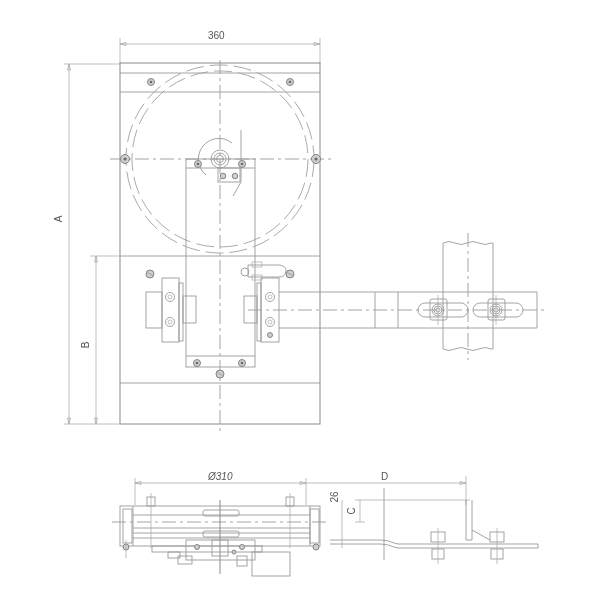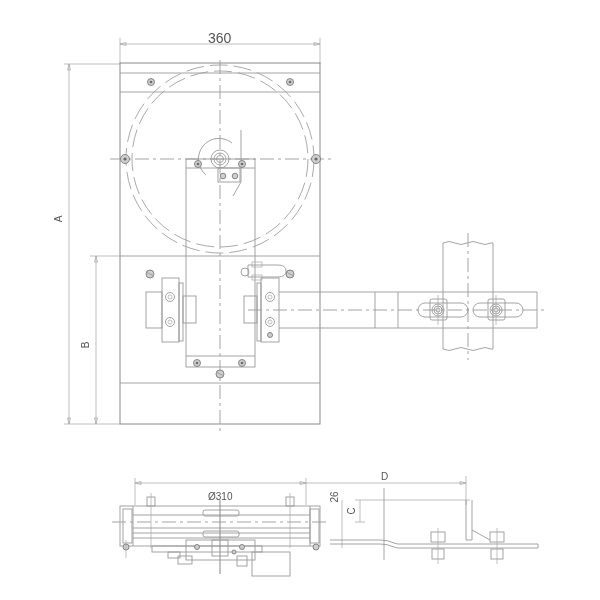--- a/index.html
+++ b/index.html
@@ -229,20 +229,20 @@
       <rect class="ln" x="431" y="532" width="14" height="10"></rect>
       <rect class="ln" x="432" y="549" width="12" height="10"></rect>
       <line class="thin" x1="438" y1="528" x2="438" y2="564"></line>
       <rect class="ln" x="490" y="532" width="14" height="10"></rect>
       <rect class="ln" x="491" y="549" width="12" height="10"></rect>
       <line class="thin" x1="497" y1="528" x2="497" y2="564"></line>
     </g>
   </g>
 </svg>
 
-<span class="lbl" style="left:208px; top:31px; font-size:14px;">360</span>
+<span class="lbl" style="left:208px; top:31px; font-size:10px;">360</span>
 <span class="lbl rot" style="left:56px; top:214px;">A</span>
 <span class="lbl rot" style="left:83px; top:340px;">B</span>
-<span class="lbl" style="left:208px; top:492px;">Ø310</span>
+<span class="lbl" style="left:208px; top:472px;font-style:italic;">Ø310</span>
 <span class="lbl" style="left:381px; top:472px;">D</span>
 <span class="lbl rot" style="left:329px; top:492px;">26</span>
 <span class="lbl rot" style="left:348px; top:506px;">C</span>
 </div>
 
 </body></html>

